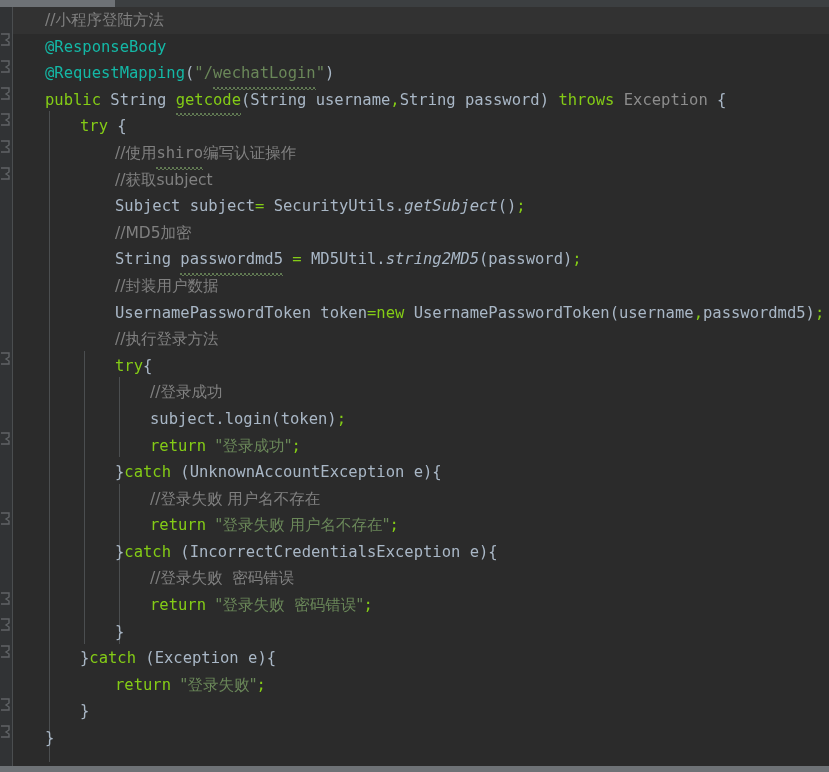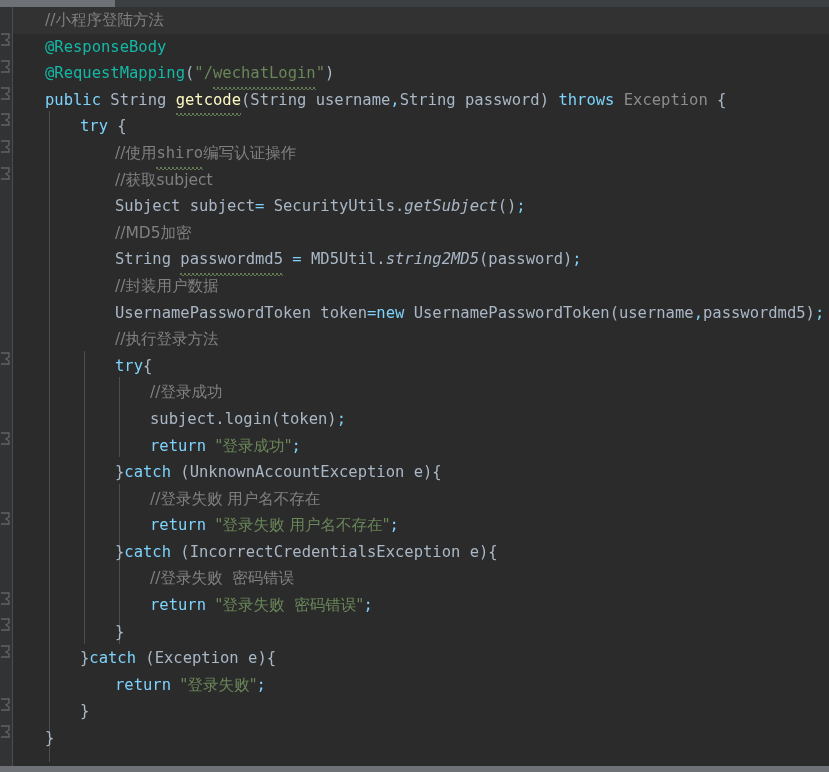--- a/index.html
+++ b/index.html
@@ -85,24 +85,24 @@
     white-space:pre;
     letter-spacing:0px;
   }
   .code-line {
     height:26.6px;
     white-space:pre;
     padding-left:32px;
   }
 
   
-  .t-kw      { color:#7dd3fc; }            
+  .t-kw      { color:#84cc16; }            
   .t-type    { color:#a9b7c6;text-align:right; }            
   .t-plain   { color:#a9b7c6; }
-  .t-method  { color:#fef9c3; }            
+  .t-method  { color:#84cc16; }            
   .t-method-call { color:#a9b7c6; }
   .t-italic  { color:#a9b7c6; font-style:italic; }  
   .t-anno    { color:#14b8a6; }            
   .t-comment { color:#808080; }            
   .t-string  { color:#6a8759; }            
   .t-dim     { color:#8c8c8c; }            
   .t-punct   { color:#a9b7c6; }
   .t-brace   { color:#a9b7c6; }
 
   

